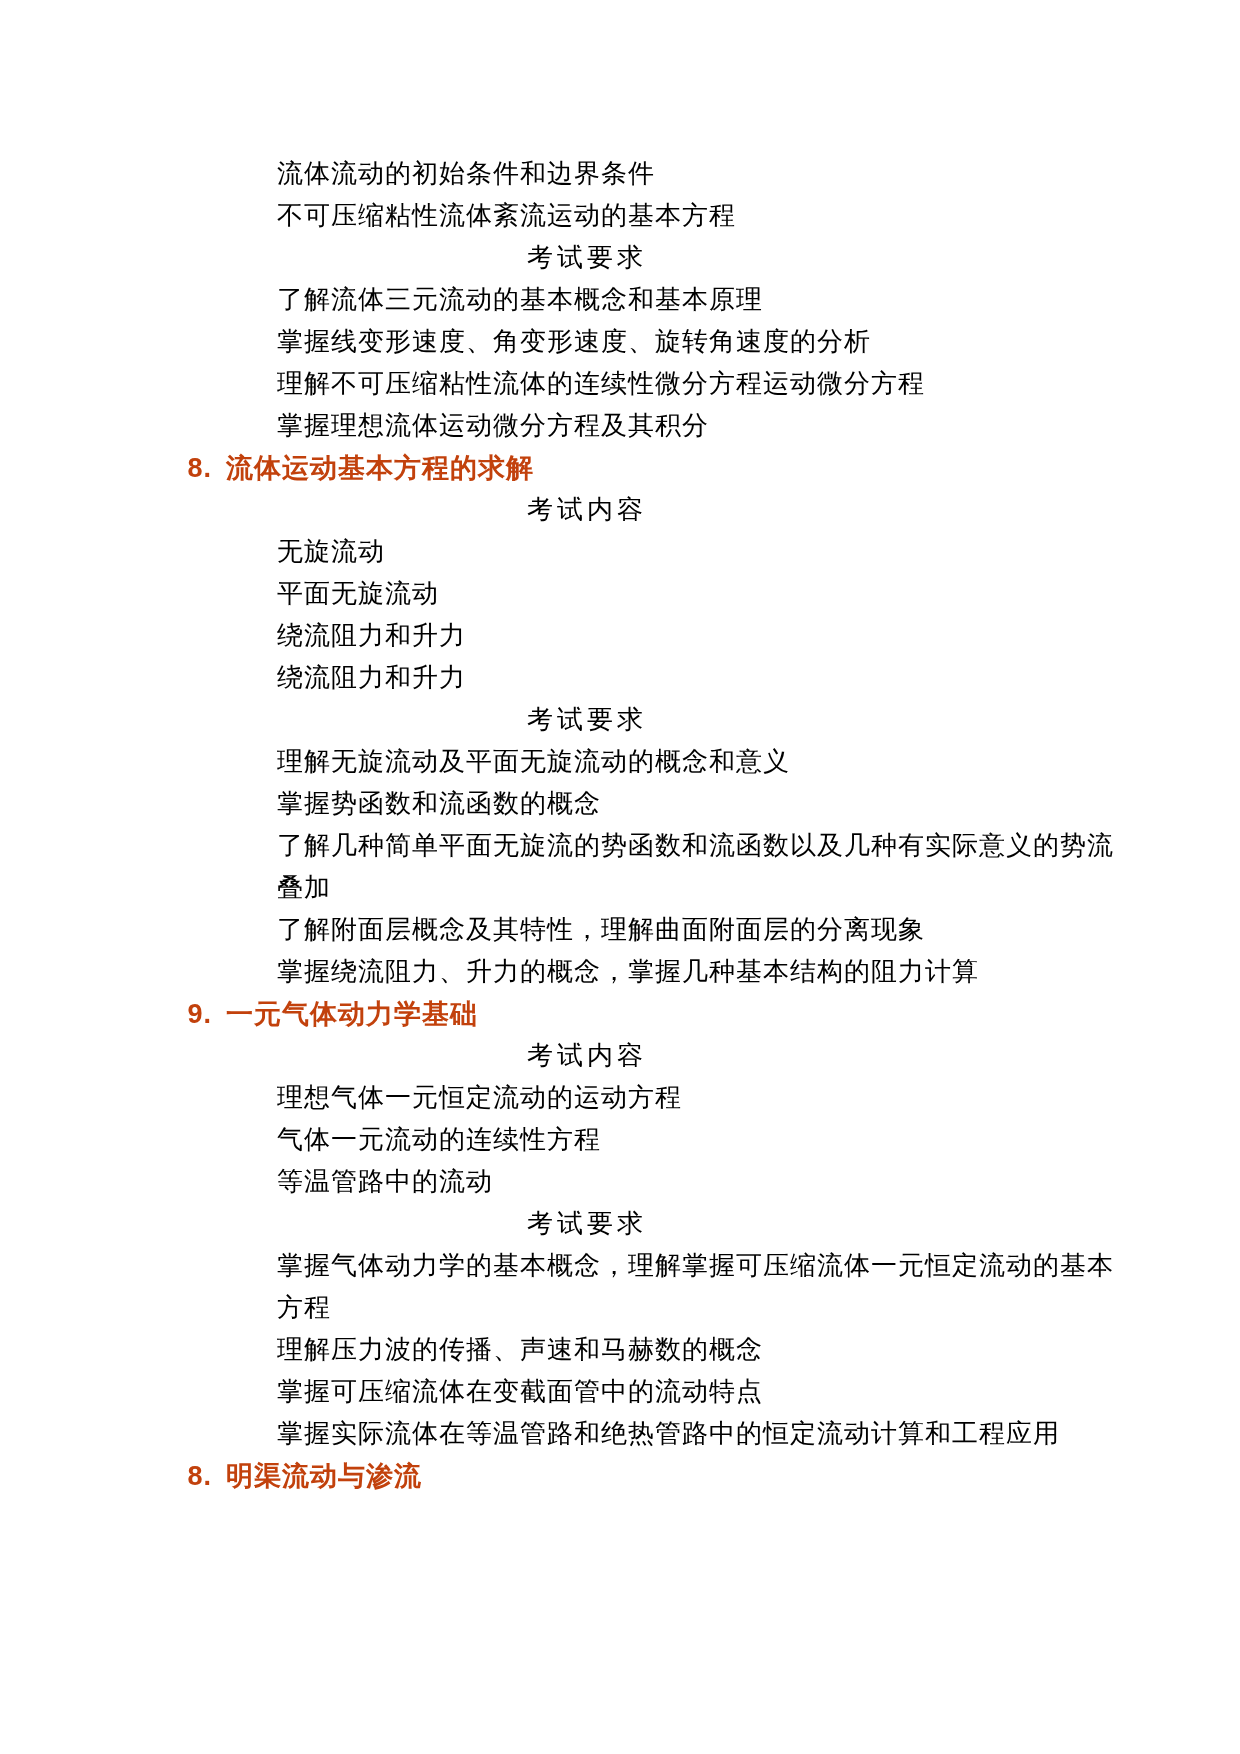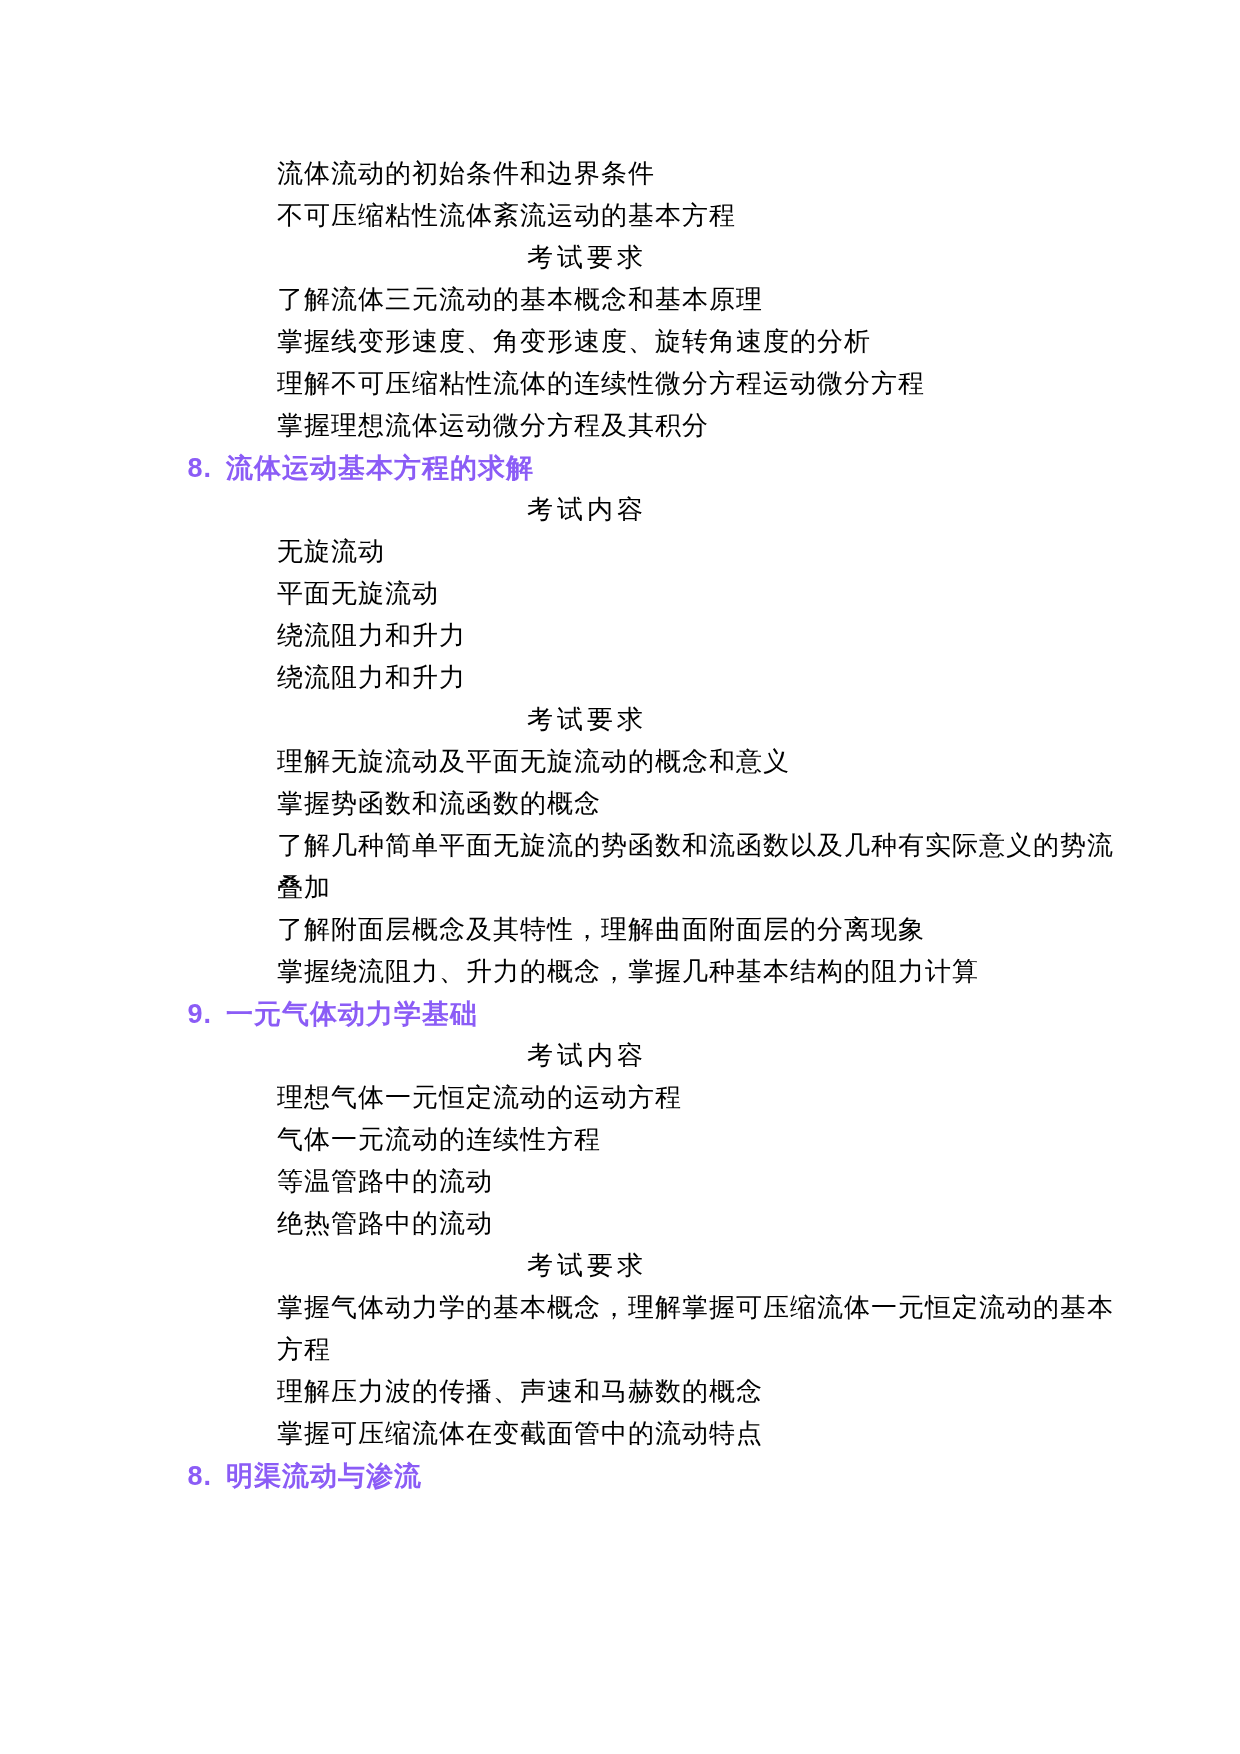--- a/index.html
+++ b/index.html
@@ -28,21 +28,21 @@
     padding-left: 186px;
     letter-spacing: 4px;
     text-align: center;
   }
   .line.item {
     padding-left: 277px;
     letter-spacing: 1px;
   }
   .line.heading {
     padding-left: 158px;
-    color: #8b5cf6;
+    color: #c2410c;
     font-weight: bold;
     font-size: 27px;
     font-family: "Liberation Sans", "DejaVu Sans", sans-serif;
     letter-spacing: 1px;
   }
   .heading .num {
     display: inline-block;
     width: 54px;
     text-align: right;
   }
@@ -73,21 +73,21 @@
       <div class="line item">掌握势函数和流函数的概念</div>
       <div class="line item">了解几种简单平面无旋流的势函数和流函数以及几种有实际意义的势流</div>
       <div class="line item">叠加</div>
       <div class="line item">了解附面层概念及其特性，理解曲面附面层的分离现象</div>
       <div class="line item">掌握绕流阻力、升力的概念，掌握几种基本结构的阻力计算</div>
       <div class="line heading"><span class="num">9.</span><span class="title">一元气体动力学基础</span></div>
       <div class="line label">考试内容</div>
       <div class="line item">理想气体一元恒定流动的运动方程</div>
       <div class="line item">气体一元流动的连续性方程</div>
       <div class="line item">等温管路中的流动</div>
-      <div class="line item">绝热管路中的流动</div>
       <div class="line label">考试要求</div>
       <div class="line item">掌握气体动力学的基本概念，理解掌握可压缩流体一元恒定流动的基本</div>
       <div class="line item">方程</div>
       <div class="line item">理解压力波的传播、声速和马赫数的概念</div>
       <div class="line item">掌握可压缩流体在变截面管中的流动特点</div>
+      <div class="line item">掌握实际流体在等温管路和绝热管路中的恒定流动计算和工程应用</div>
       <div class="line heading"><span class="num">8.</span><span class="title">明渠流动与渗流</span></div>
     </div>
 </div>
 
 </body></html>

